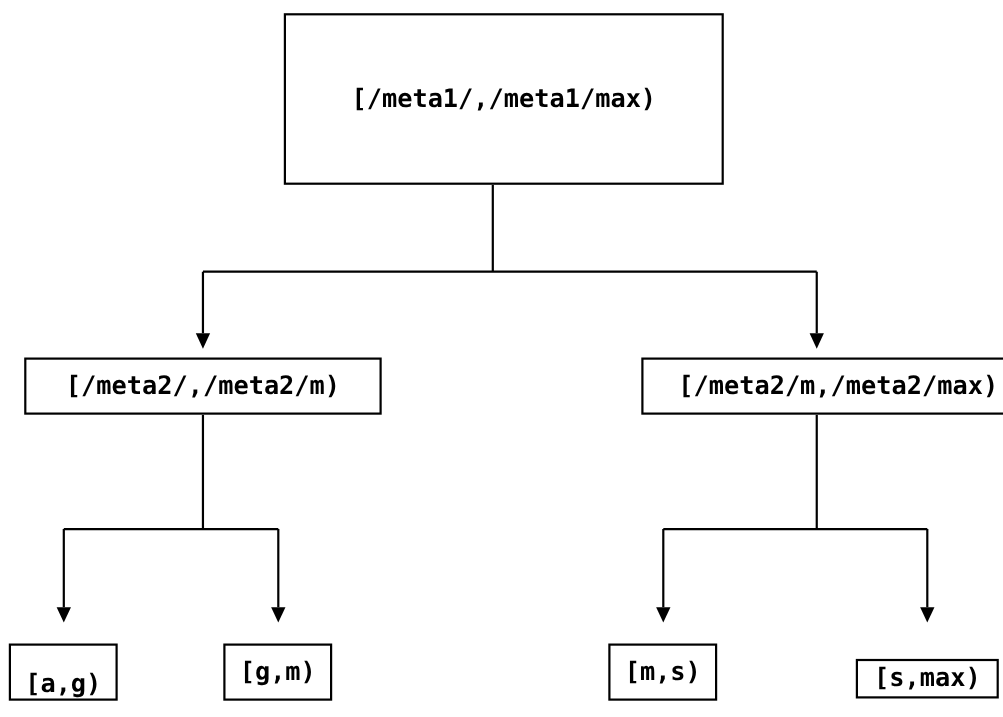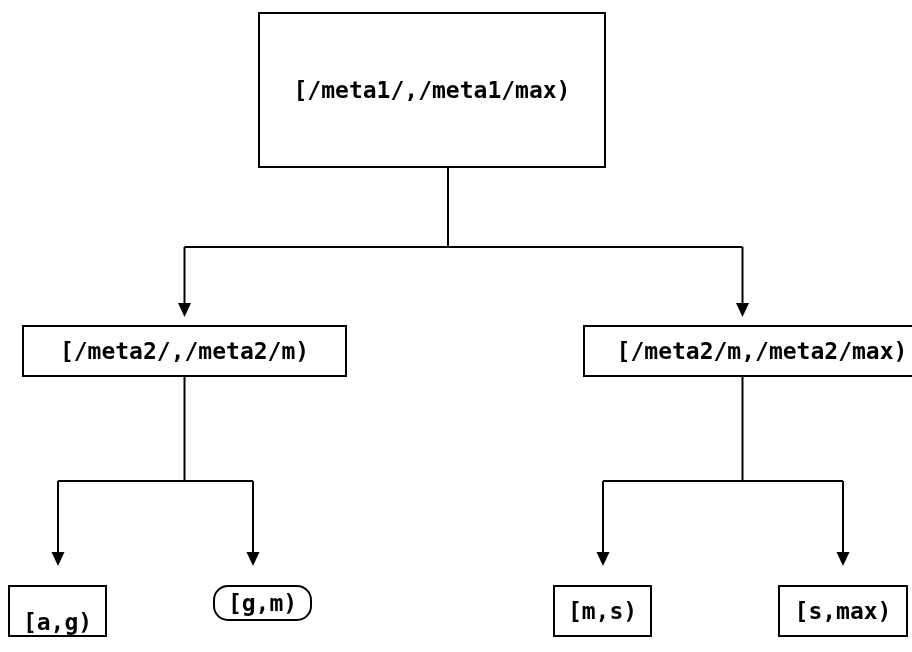--- a/index.html
+++ b/index.html
@@ -28,27 +28,27 @@
     background: #ffffff;
     color: #000000;
     display: flex;
     align-items: center;
     justify-content: center;
     font-family: "DejaVu Sans Mono", "Liberation Mono", monospace;
     font-weight: bold;
     font-size: 23px;
     white-space: nowrap;
   }
-  #node-root        { left: 258px; top: 12px;  width: 348px; height: 156px; }
+  #node-root        { left: 258px; top: 12px;  width: 400px; height: 156px; }
   #node-meta2-left  { left: 22px;  top: 325px; width: 325px; height: 52px; }
   #node-meta2-right { left: 583px; top: 325px; width: 358px; height: 52px; }
   #node-leaf-ag     { left: 8px;   top: 585px; width: 99px;  height: 52px; align-items: flex-end; }
-  #node-leaf-gm     { left: 213px; top: 585px; width: 99px;  height: 36px; border-radius: 15px; }
+  #node-leaf-gm     { left: 203px; top: 585px; width: 99px;  height: 52px; }
   #node-leaf-ms     { left: 553px; top: 585px; width: 99px;  height: 52px; text-align: right; }
-  #node-leaf-smax   { left: 778px; top: 585px; width: 130px; height: 52px; }
+  #node-leaf-smax   { left: 778px; top: 599px; width: 130px; height: 36px; }
   .edge-line {
     stroke: #000000;
     stroke-width: 2;
     fill: none;
   }
   .edge-arrowhead {
     fill: #000000;
     stroke: none;
   }
 </style>

